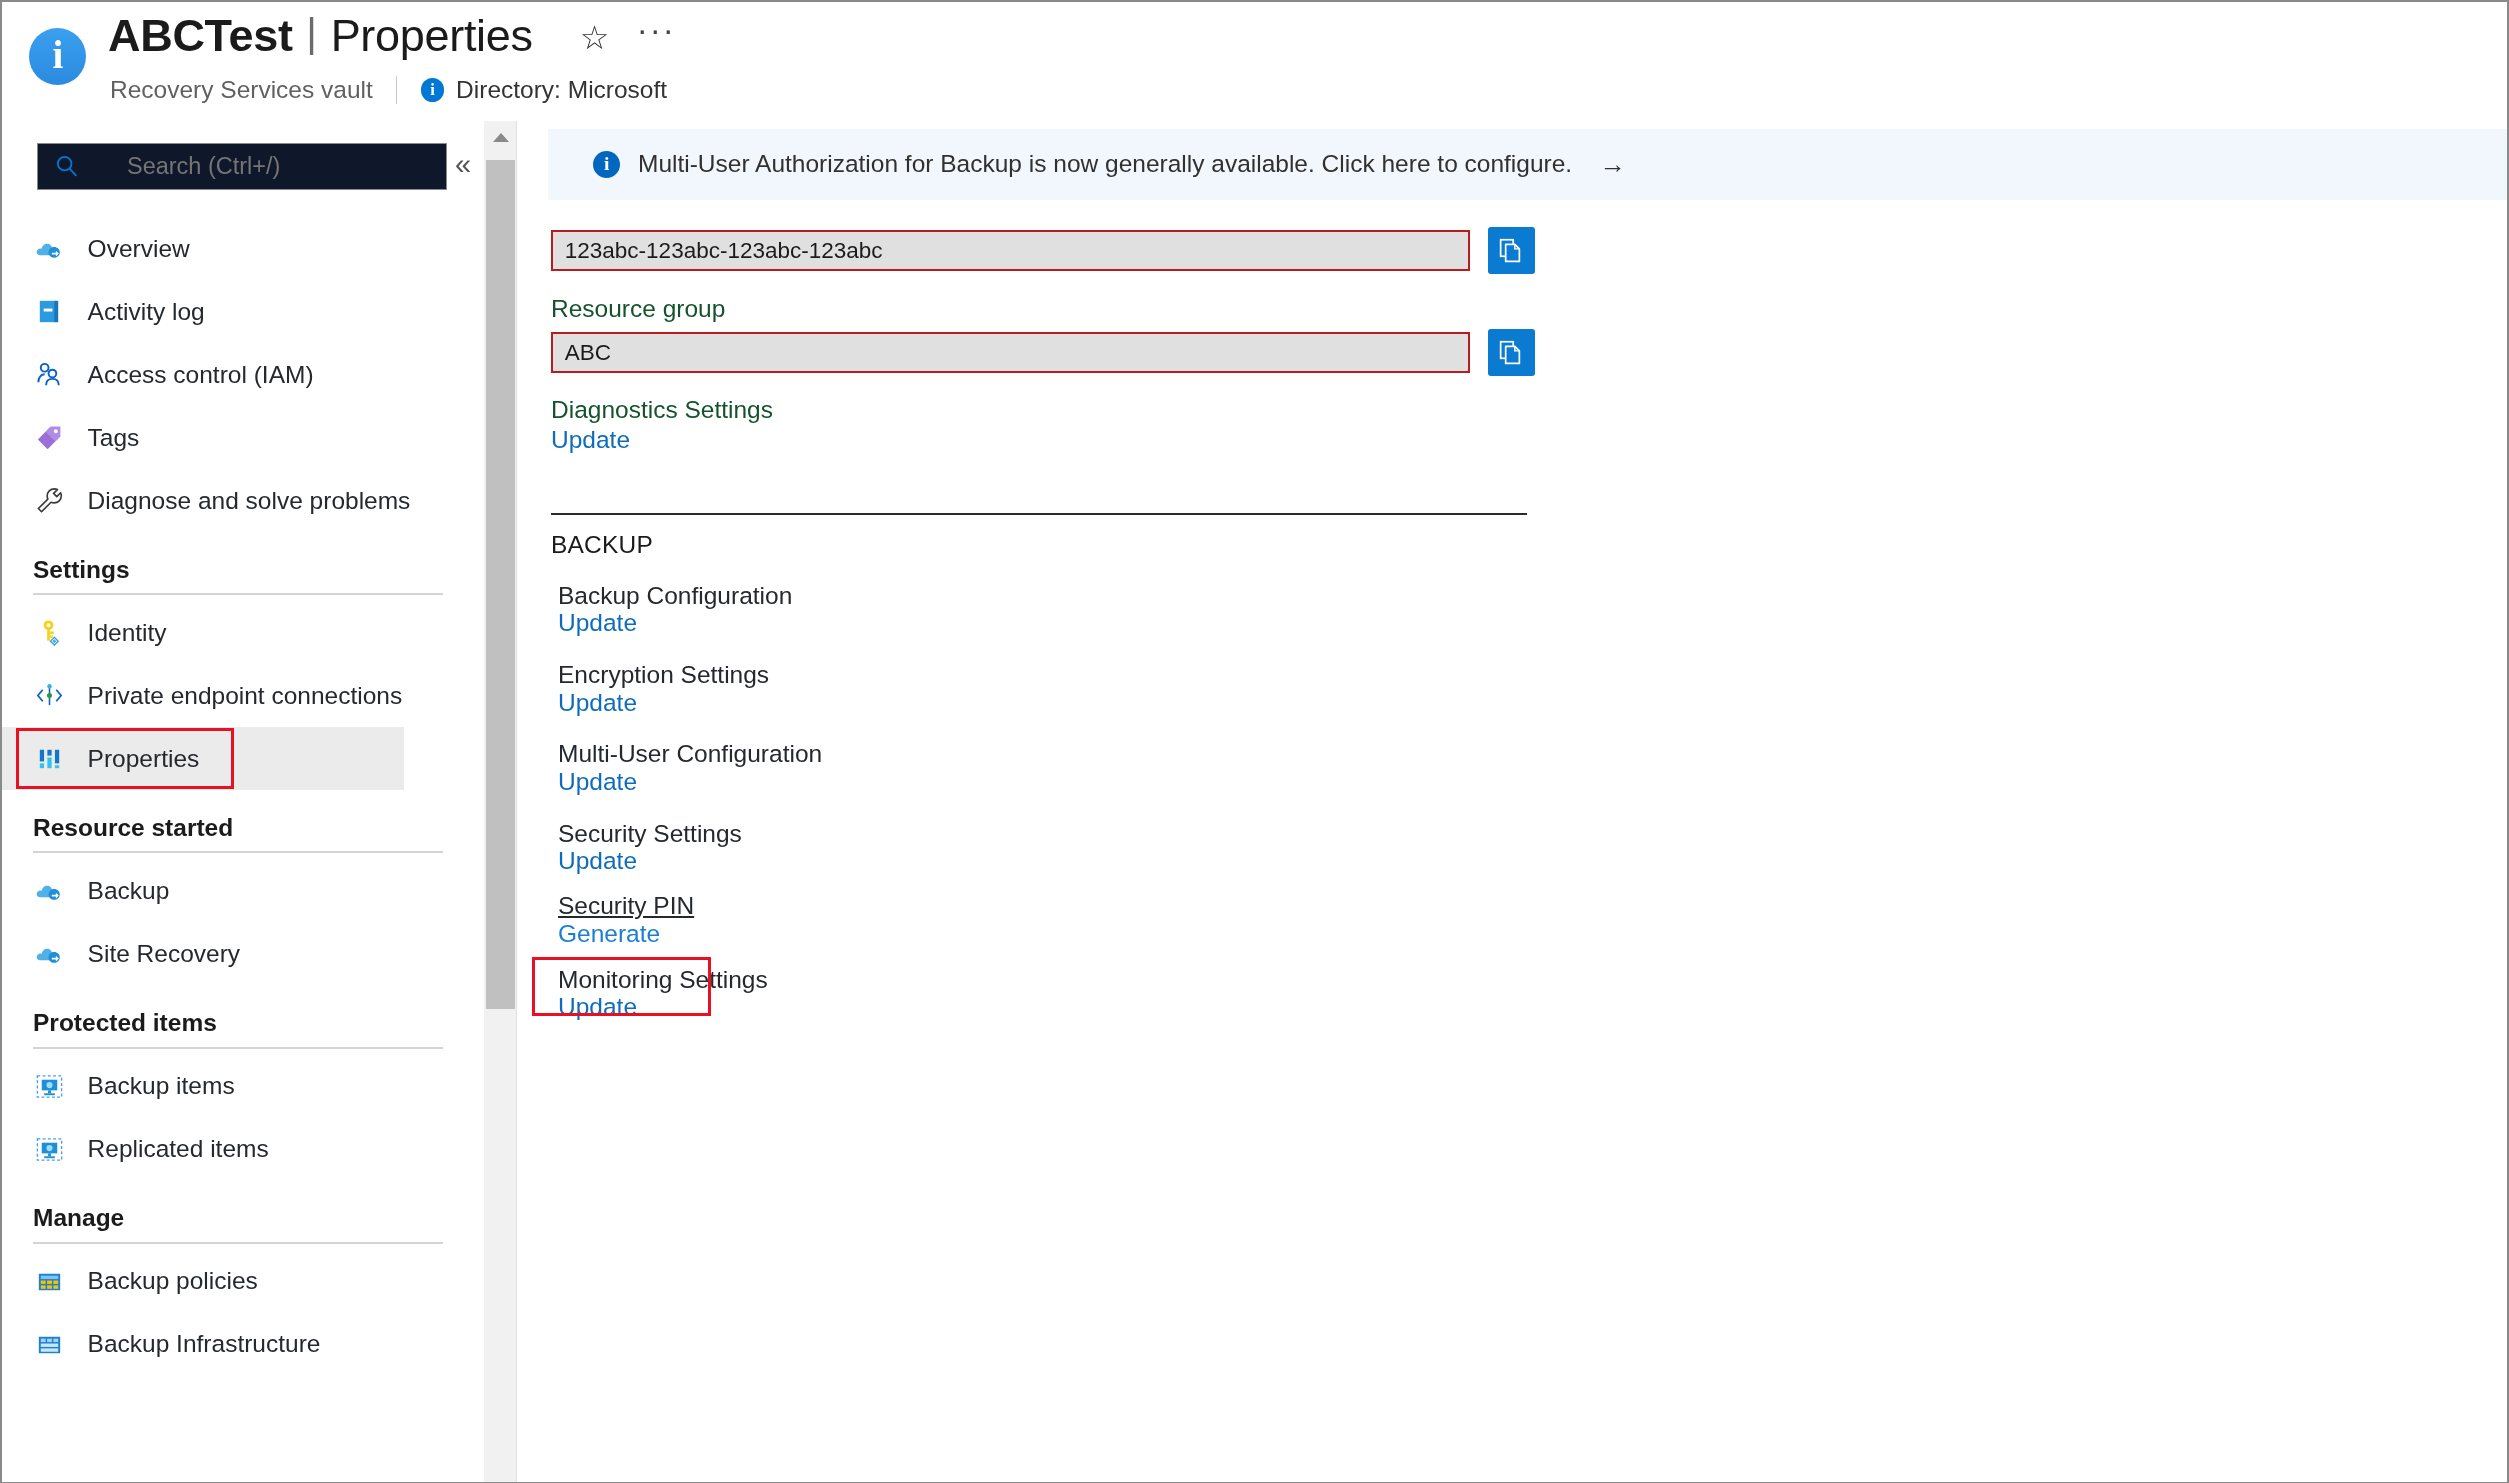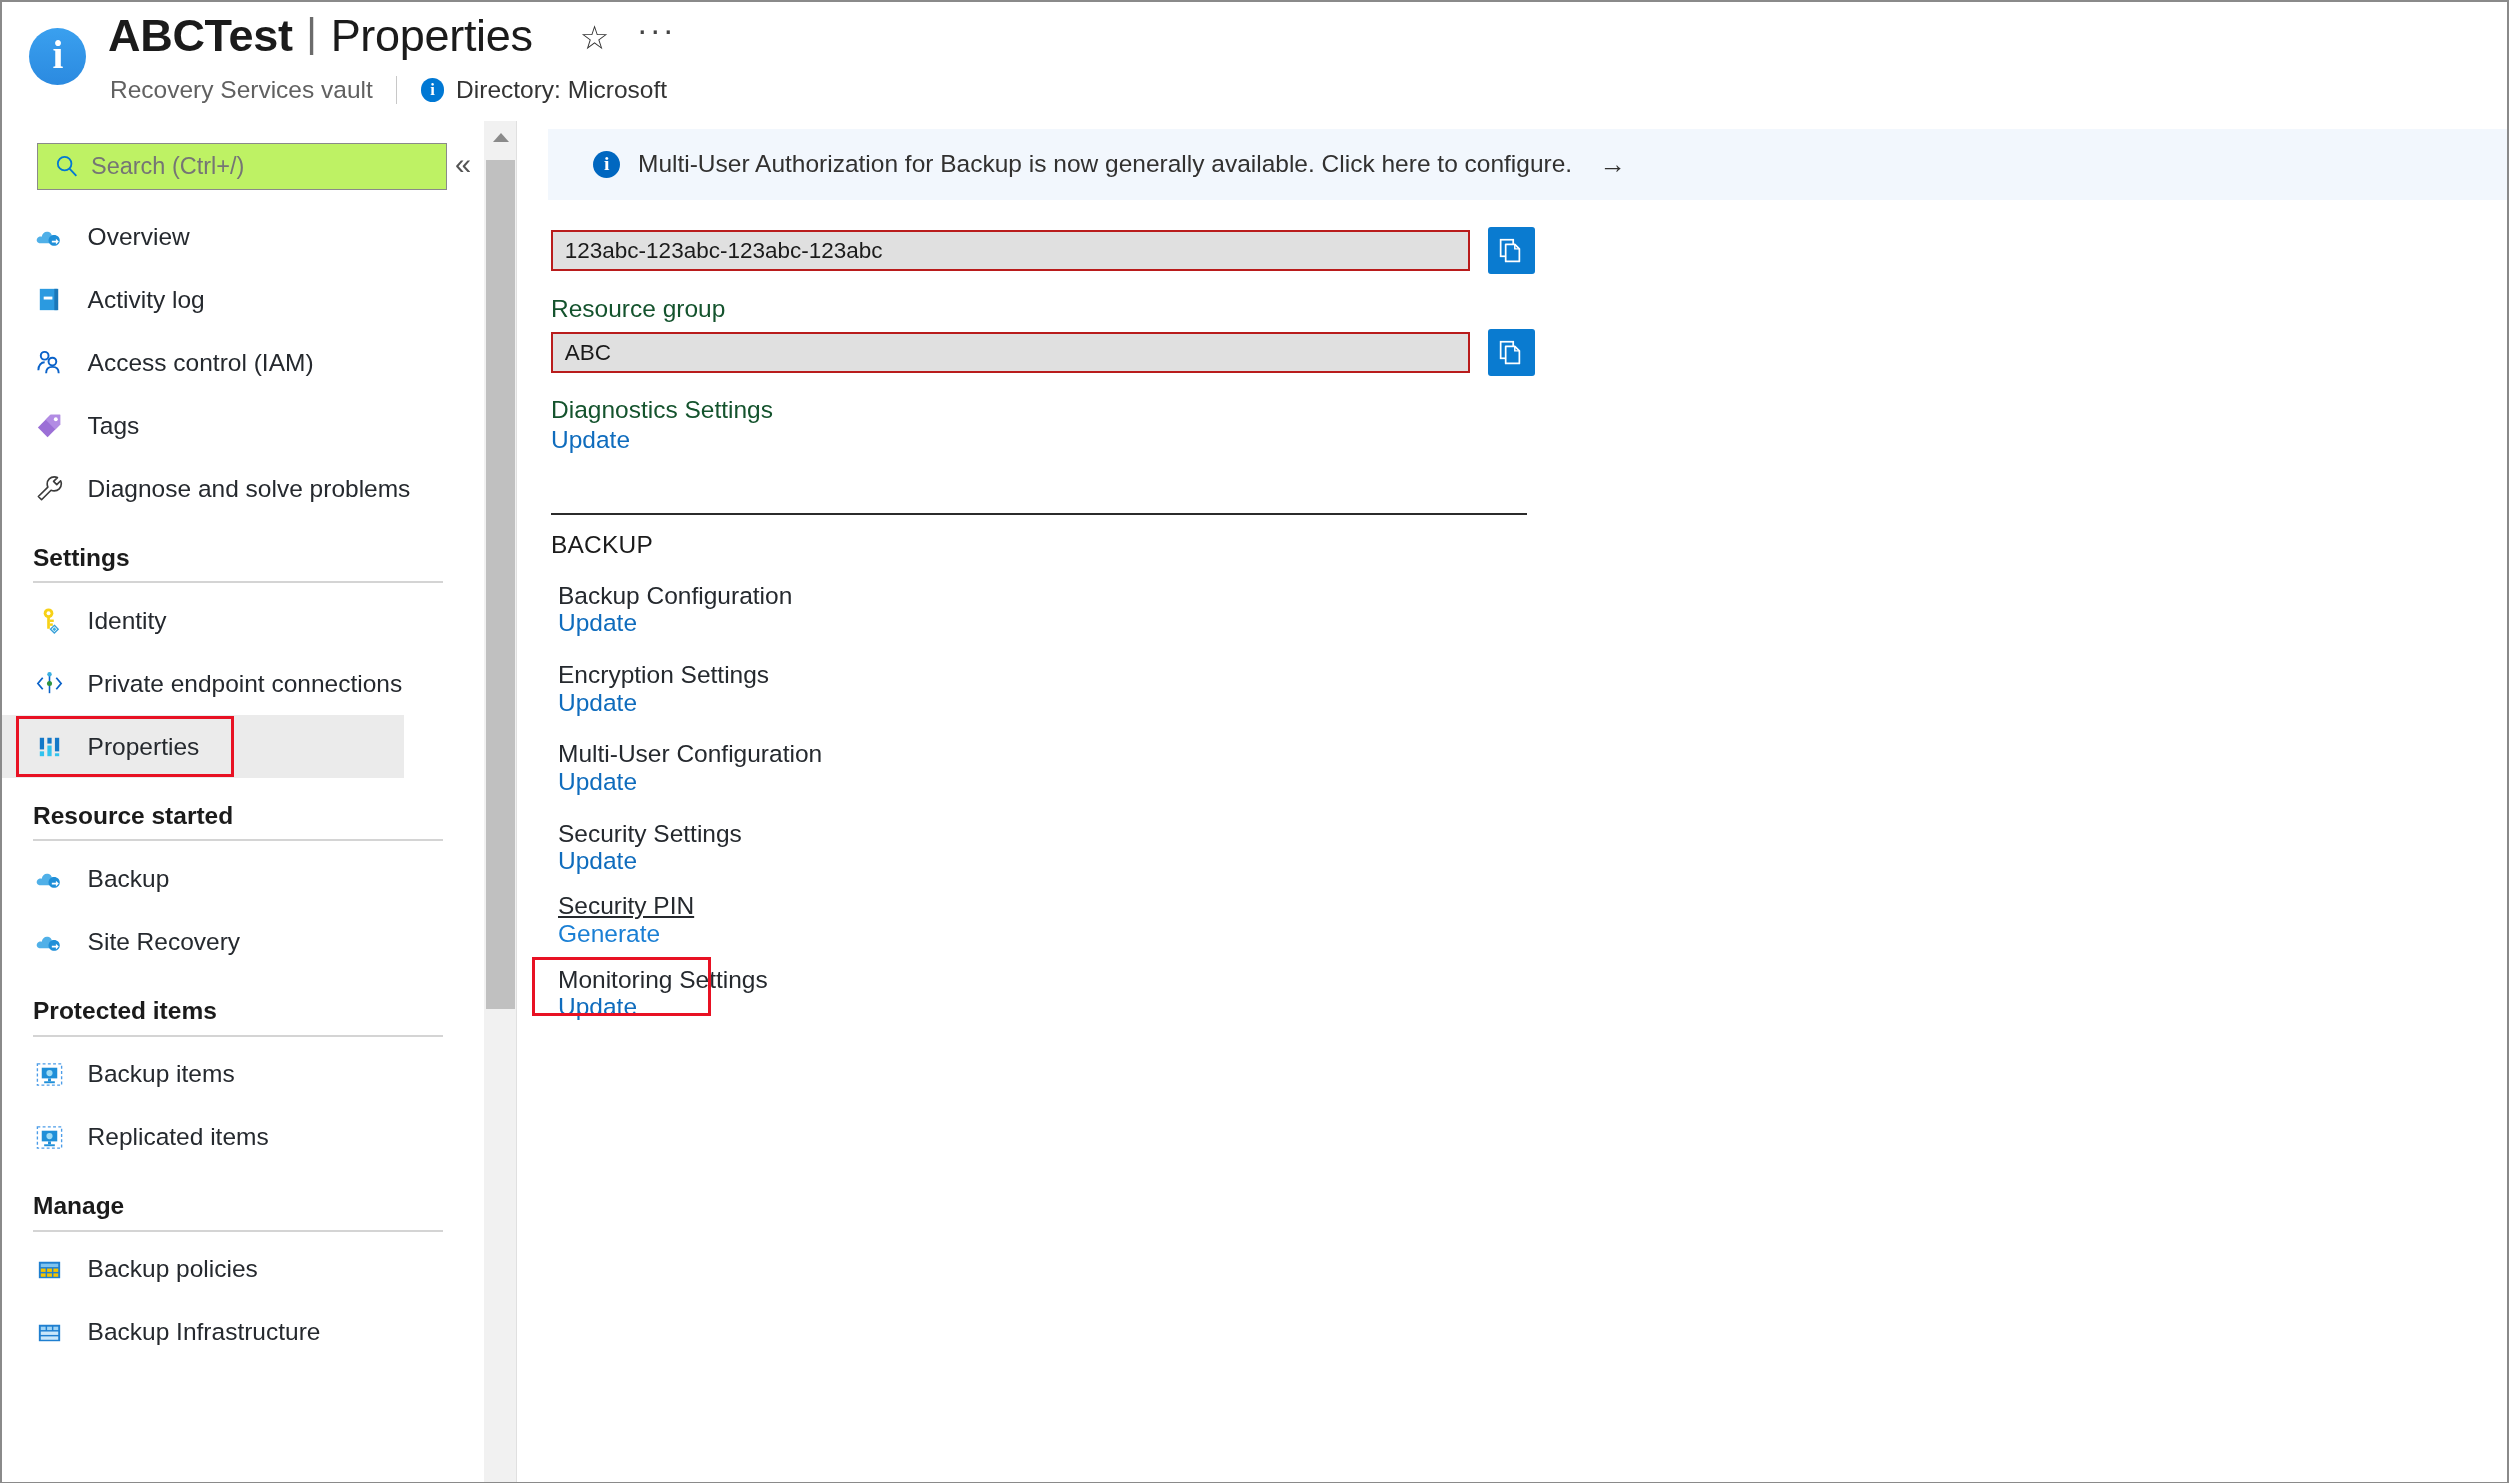--- a/index.html
+++ b/index.html
@@ -124,24 +124,25 @@
     height: 1361px;
     background: #ffffff;
     border-right: 1px solid #d6d6d6;
     overflow: hidden;
   }
   .search-wrap {
     position: absolute;
     left: 35px; top: 21.6px;
     width: 410px; height: 47px;
     border: 1px solid #8a8a8a;
-    background: #bef264;
+    background: #0f172a;
     display: flex;
     align-items: center;
     padding-left: 15.7px;
+    gap: 36px;
   }
   .search-icon-svg { width: 25.5px; height: 25.5px; flex: 0 0 auto; }
   .search-input {
     border: none; outline: none;
     font-family: "Liberation Sans", sans-serif;
     font-size: 23.5px;
     color: #6e6e6e;
     background: transparent;
     margin-left: 11.8px;
     width: 323px;
@@ -149,21 +150,21 @@
   .collapse-btn {
     position: absolute;
     left: 453px; top: 29px;
     font-size: 29px;
     color: #555;
     line-height: 1;
     cursor: pointer;
     user-select: none;
   }
 
-  .nav-list { position: absolute; left: 0; top: 84px; width: 402px; }
+  .nav-list { position: absolute; left: 0; top: 96px; width: 402px; }
   .nav-item {
     position: relative;
     display: flex;
     align-items: center;
     height: 63px;
     padding-left: 31px;
     cursor: pointer;
   }
   .nav-item.selected { background: #ebebeb; }
   .nav-icon {

